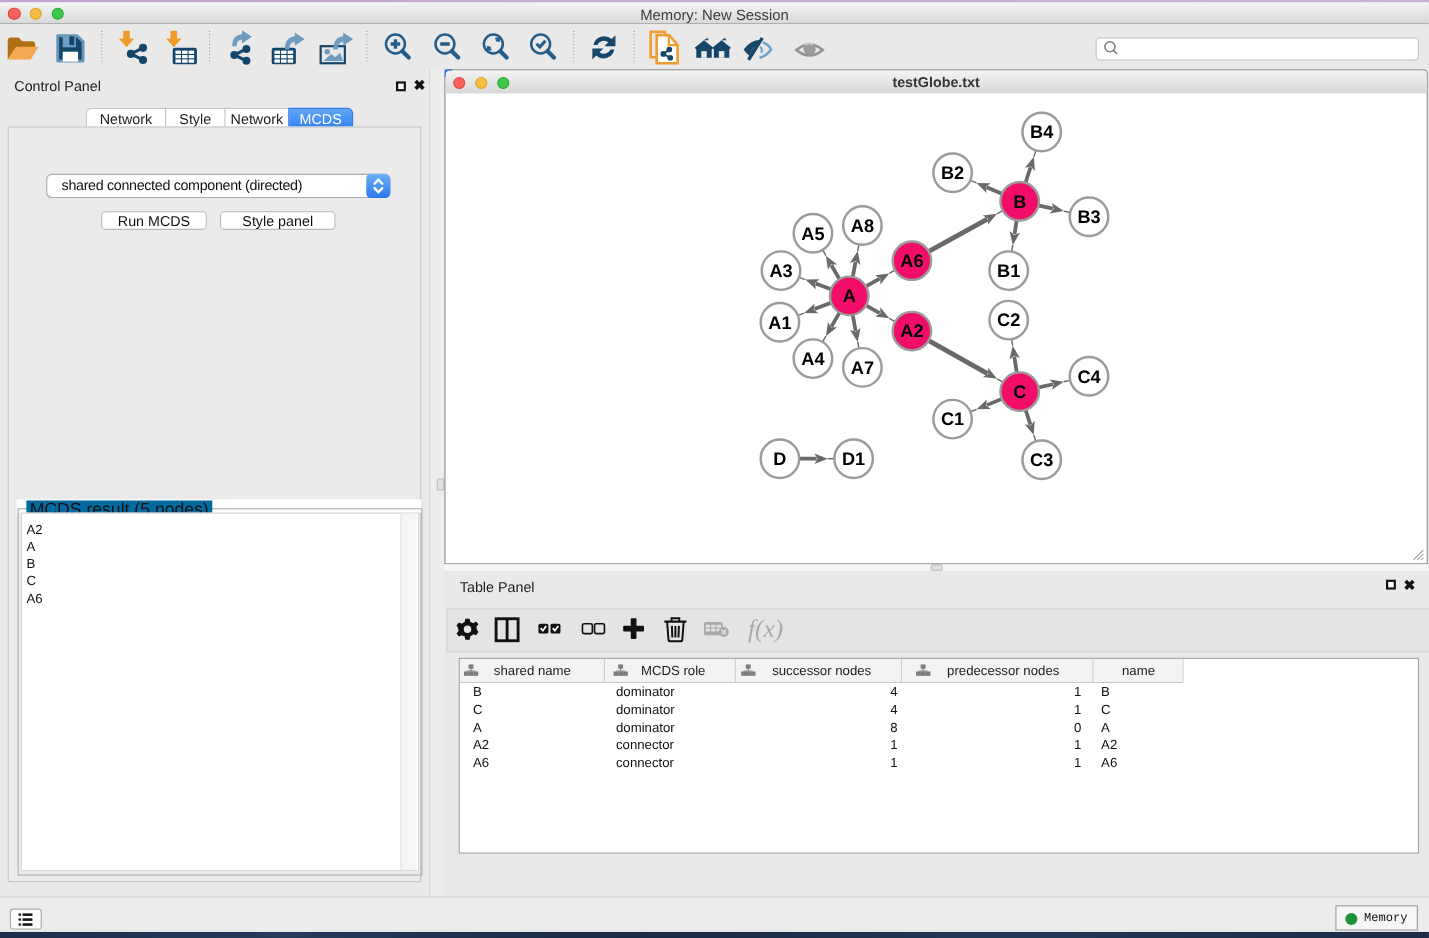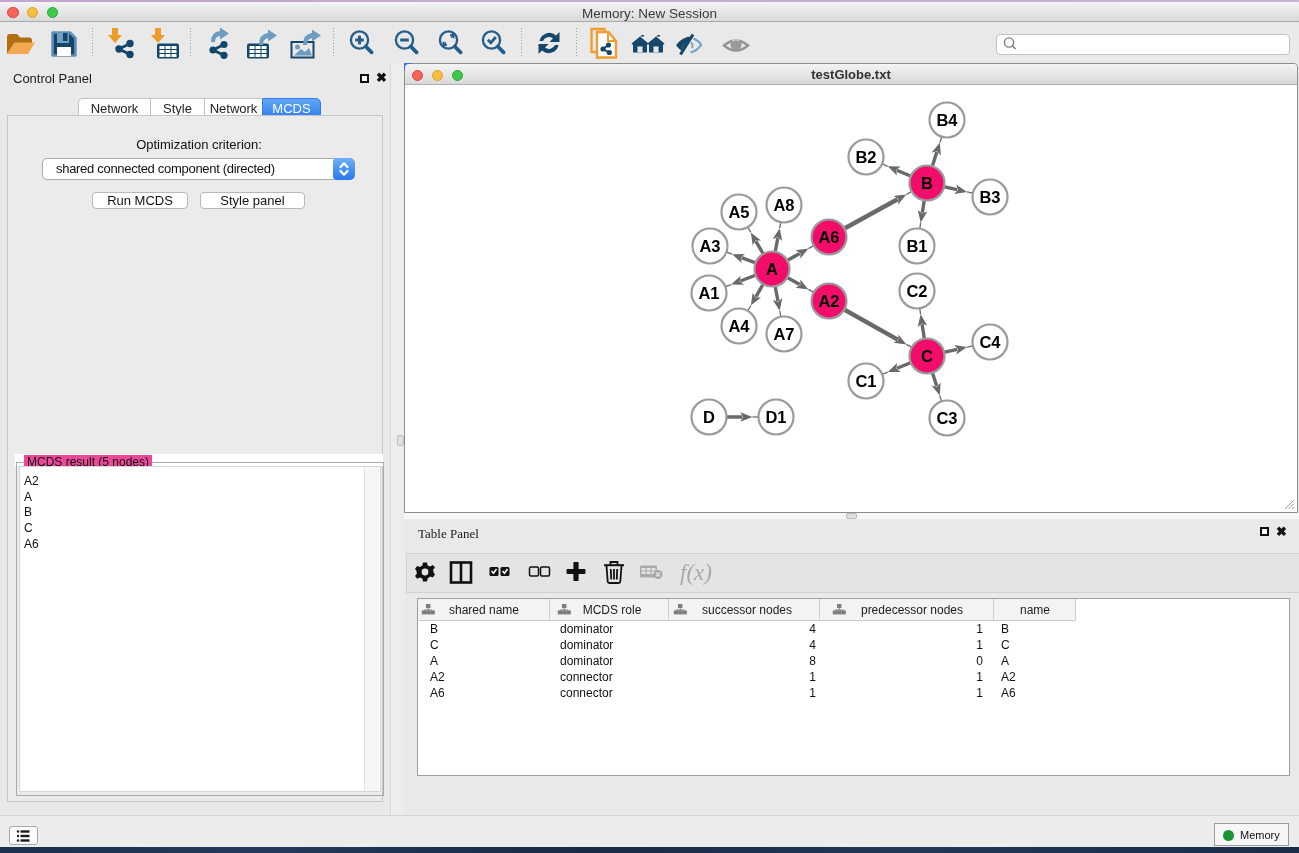--- a/index.html
+++ b/index.html
@@ -35,50 +35,50 @@
 #optlabel { left:4px; top:74px; width:390px; text-align:center; font-size:13px; color:#111; }
 #combo { left:42px; top:95px; width:312px; height:22px; background:#fff; border:1px solid #ababab; border-radius:5px; }
 #combotext { left:56px; top:98px; font-size:13px; color:#111; letter-spacing:-0.3px; }
 #combobtn { left:333px; top:95px; width:22px; height:22px; border-radius:4px 5px 5px 4px; background:linear-gradient(#6db1f7,#2a78ef); }
 .btn { position:absolute; height:17px; background:#fff; border:1px solid #b9b9b9; border-radius:4px; font-size:13px; color:#111; text-align:center; line-height:16px; }
 #btnrun { left:92px; top:129px; width:96px; }
 #btnclose { left:200px; top:129px; width:105px; }
 
 #groupbox { left:16px; top:399px; width:368px; height:334px; border:1px solid #ababab; }
 #groupwhitetop { left:15px; top:391px; width:368px; height:12px; background:#fff; }
-#grouplabel { left:24px; top:392px; background:#ec4899; padding:0 3px; font-size:12px; color:#111; }
+#grouplabel { left:24px; top:392px; background:#0369a1; padding:0 3px; font-size:16px; color:#111; }
 #grouplist { left:19px; top:403px; width:362px; height:326px; background:#fff; border:1px solid #d6d6d6; font-size:12px; color:#111; padding-top:7px; }
 #grouplist div { padding-left:4px; height:15.7px; line-height:15.7px; }
 #groupscroll { left:364px; top:404px; width:15px; height:324px; background:#f6f6f6; border-left:1px solid #e2e2e2; }
 
 #vsplit { left:390px; top:63px; width:14px; height:752px; background:#ededed; border-left:1px solid #d8d8d8; }
 #vhandle { left:397px; top:435px; width:7px; height:11px; background:#e0e0e0; border:1px solid #bdbdbd; border-radius:2px; }
 #hsplit { left:404px; top:513px; width:895px; height:6px; background:#f7f7f7; }
 #hhandle { left:846px; top:513px; width:11px; height:6px; background:#e0e0e0; border:1px solid #bdbdbd; border-radius:2px; }
 
 #netwin { left:404px; top:63px; width:894px; height:450px; background:#fff; border:1px solid #8e8e8e; border-radius:4px 4px 0 0;font-weight:bold; }
 #nettitle { left:0; top:0; width:892px; height:21px; background:linear-gradient(#f4f4f4,#d8d8d8); border-bottom:1px solid #b0b0b0; border-radius:4px 4px 0 0; }
 #nettitle .t1 { left:7px; top:6px; width:11px; height:11px; background:#f7635c; border:0.5px solid #e0443e; }
 #nettitle .t2 { left:27px; top:6px; width:11px; height:11px; background:#f6bd44; border:0.5px solid #dfa023; }
 #nettitle .t3 { left:47px; top:6px; width:11px; height:11px; background:#3dc84c; border:0.5px solid #24a930; }
 #netname { left:0; top:3px; width:892px; text-align:center; font-size:13px; color:#333; }
 
 #tpanel { left:404px; top:519px; width:895px; height:296px; background:#e9e9e9; }
-#tptitle { left:14px; top:7px; font-size:13px; color:#1c1c1c;font-family:Liberation Serif, serif; }
+#tptitle { left:14px; top:7px; font-size:13px; color:#1c1c1c; }
 #tpfloat { left:856px; top:8px; width:9px; height:9px; border:2px solid #111; background:#fff; }
 #tpclose { left:872px; top:5px; font-size:13px; color:#111; font-weight:bold; }
 #tptoolbar { left:2px; top:34px; width:1015px; height:40px; background:#e4e4e4; border:1px solid #d2d2d2; }
 #tptable { left:13px; top:79px; width:873px; height:178px; background:#fff; border:1px solid #9f9f9f; }
 #tptabs { left:268px; top:270px; }
 
 #statusbar { left:0; top:815px; width:1299px; height:32px; background:#ececec; border-top:1px solid #d4d4d4; }
 #hambtn { left:9px; top:10px; width:29px; height:19px; background:#fdfdfd; border:1px solid #a8a8a8; border-radius:3px; }
 #membtn { left:1214px; top:7px; width:75px; height:23px; background:#f6f6f6; border:1px solid #9b9b9b; font-size:11px; color:#111; }
 #memdot { left:8px; top:6px; width:11px; height:11px; border-radius:50%; background:#1d9335; }
-#memtext { left:25px; top:5px; }
+#memtext { left:25px; top:5px;font-family:Liberation Mono, monospace; }
 </style>
 </head>
 <body>
 <div id="page">
   <div class="abs" id="deskbottom"></div>
   <div class="abs" id="purpletop"></div>
   <div class="abs" id="appwin">
     <div class="abs" id="titlebar">
       <div class="tl t1"></div>
         <div class="tl t2"></div>
@@ -248,21 +248,20 @@
       <div class="abs" id="cptitle">Control Panel</div>
       <div class="abs" id="cpfloat"></div>
       <div class="abs" id="cpclose">✖</div>
       <div class="abs segtabs" id="cptabs">
         <div class="seg first" style="width:72px;">Network</div>
         <div class="seg" style="width:54px;text-align:center;">Style</div>
         <div class="seg" style="width:58px;">Network</div>
         <div class="seg last sel" style="width:59px;">MCDS</div>
       </div>
       <div class="abs" id="cpbody"></div>
-      <div class="abs" id="optlabel">Optimization criterion:</div>
       <div class="abs" id="combo"></div>
       <div class="abs" id="combotext">shared connected component (directed)</div>
       <div class="abs" id="combobtn">
         <svg width="22" height="22" style="position:absolute;left:0;top:0;">
           <path d="M 7.5,9 L 11,5.2 L 14.5,9" fill="none" stroke="#fff" stroke-width="2.2" stroke-linecap="round" stroke-linejoin="round"></path>
           <path d="M 7.5,13 L 11,16.8 L 14.5,13" fill="none" stroke="#fff" stroke-width="2.2" stroke-linecap="round" stroke-linejoin="round"></path>
         </svg>
       </div>
       <div class="btn" id="btnrun">Run MCDS</div>
       <div class="btn" id="btnclose">Style panel</div>

